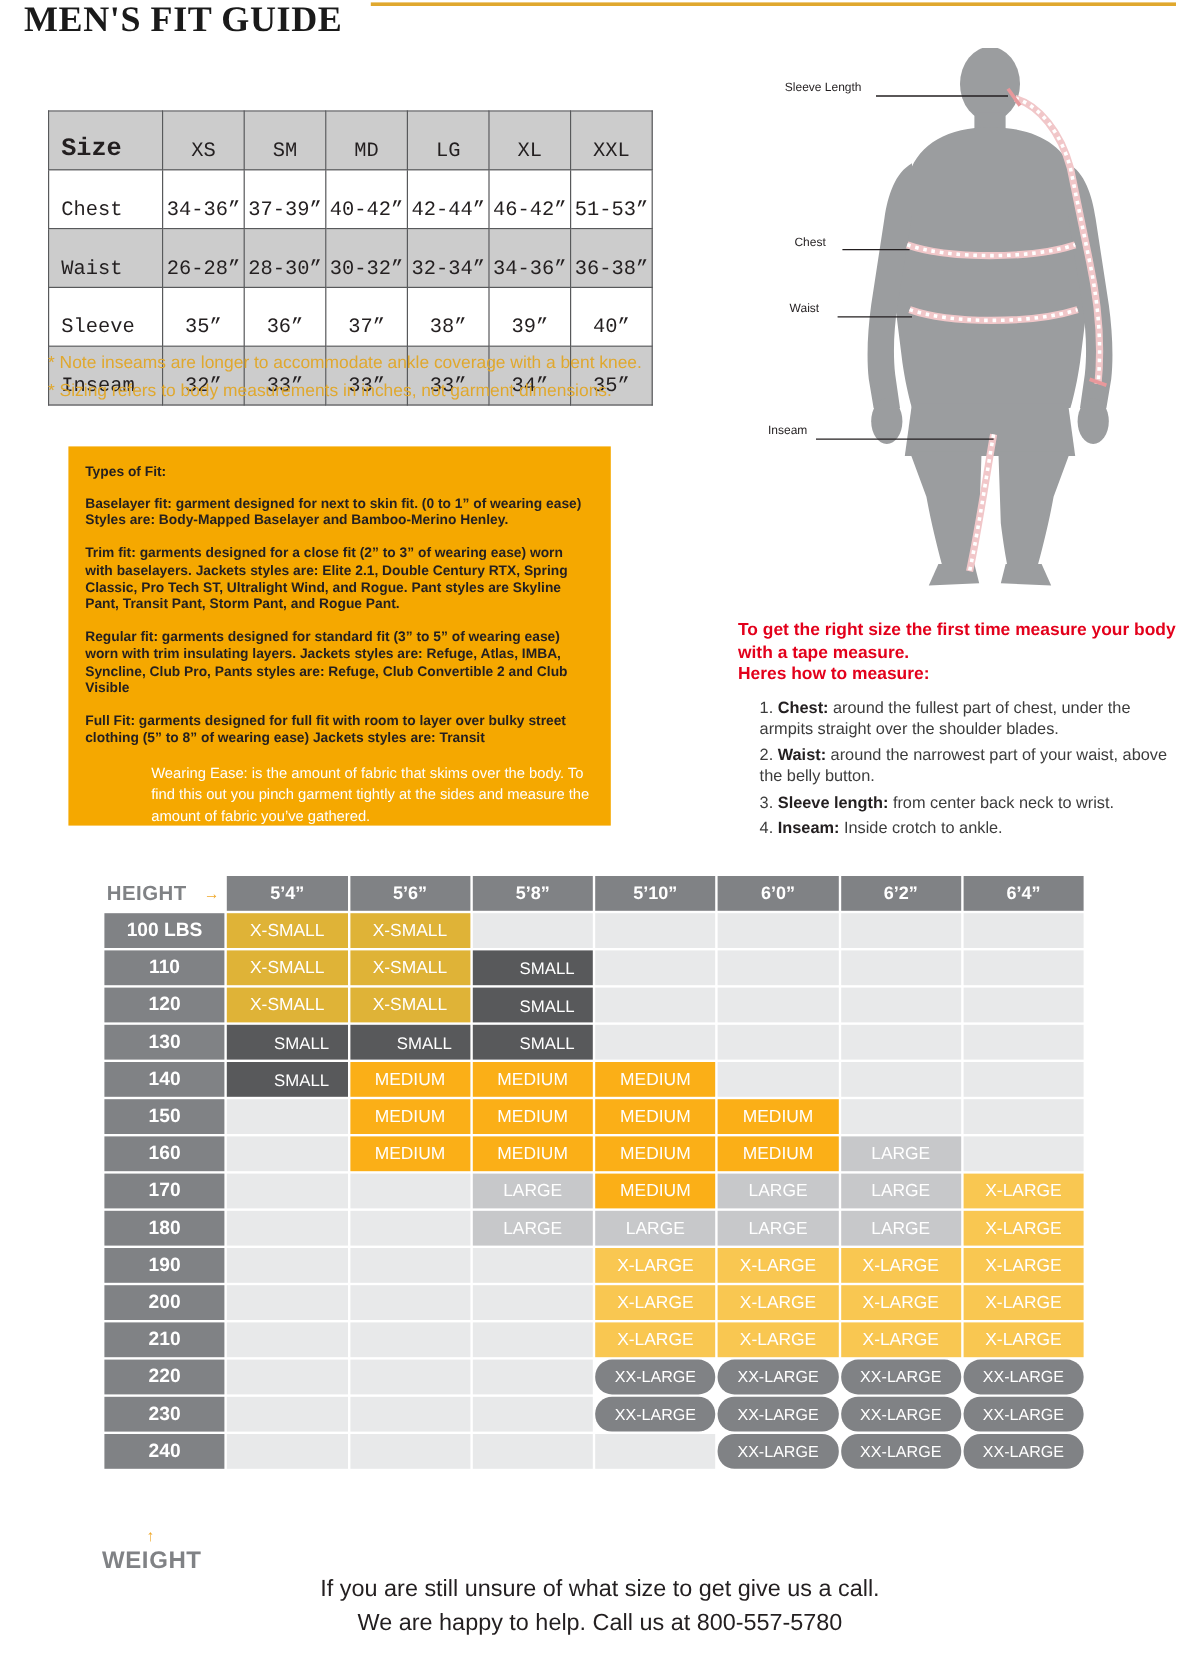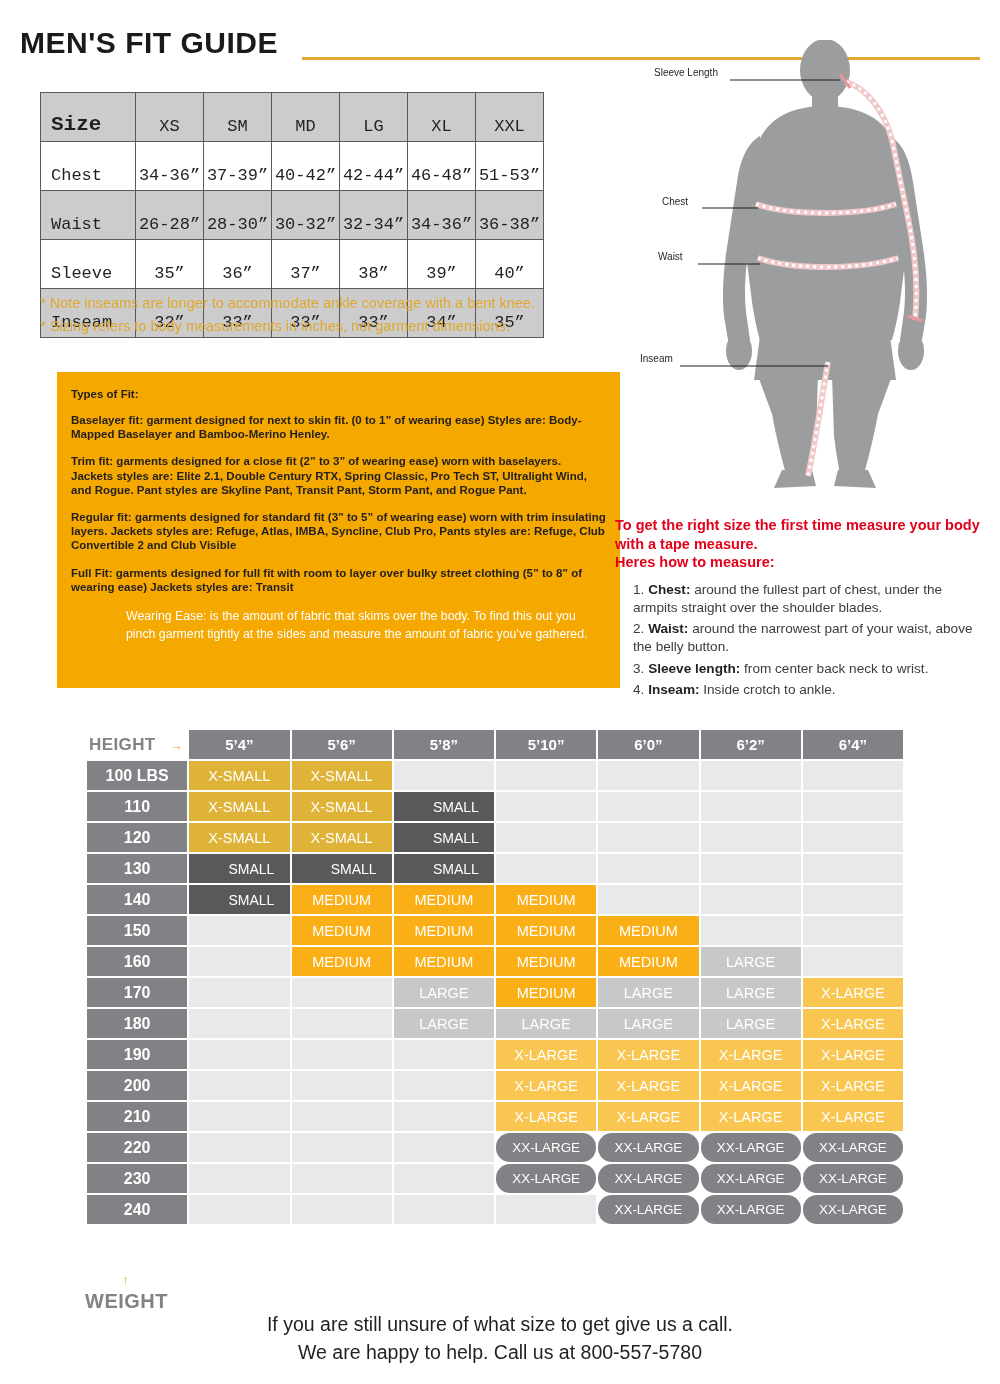--- a/index.html
+++ b/index.html
@@ -3,41 +3,41 @@
 <meta charset="utf-8">
 <style>
   html,body{margin:0;padding:0;}
   body{
     width:1000px;height:1384px;background:#ffffff;
     font-family:"Liberation Sans", sans-serif;
     color:#231f20;position:relative;overflow:hidden;
   }
 
   
-  #title-bar{position:absolute;left:20px;top:16px;width:960px;height:44px;display:flex;align-items:flex-end;}
+  #title-bar{position:absolute;left:20px;top:0;width:960px;height:44px;display:flex;align-items:flex-start;font-family:Liberation Serif, serif;}
   #page-title{font-size:30px;font-weight:700;letter-spacing:.5px;color:#1a1a1a;white-space:nowrap;}
   #title-rule{flex:1;height:3px;background:#e0a82e;margin-left:24px;margin-top:2px;}
 
   
   #size-table{position:absolute;left:40px;top:92px;width:504px;border-collapse:collapse;font-family:Liberation Mono, monospace;}
   #size-table td,#size-table th{
     border:1px solid #58595b;
     font-size:17px;font-weight:400;text-align:center;
     vertical-align:bottom;padding:0 0 5px 0;height:43px;color:#231f20;
   }
   #size-table tr.gray td,#size-table tr.gray th{background:#cccccc;}
   #size-table tr.white td{background:#ffffff;}
   #size-table td.rowlabel,#size-table th.rowlabel{text-align:left;padding-left:10px;width:84px;}
   #size-table th.sizehdr{font-size:21px;font-weight:700;}
   .notes{position:absolute;left:40px;top:292px;width:600px;}
   .note{color:#e0a82e;font-size:14.5px;line-height:23px;}
 
   
   #fit-box{
-    position:absolute;left:57px;top:372px;width:563px;height:316px;
+    position:absolute;left:57px;top:372px;width:452px;height:316px;
     background:#f5a800;box-sizing:border-box;padding:16px 14px 0 14px;
   }
   #fit-box .fb-title{font-size:11.5px;font-weight:700;color:#231f20;margin-bottom:13px;}
   #fit-box .fb-para{font-size:11.5px;font-weight:700;color:#231f20;line-height:14.2px;margin-bottom:13px;}
   #fit-box .fb-ease{font-size:12.3px;font-weight:400;color:#ffffff;line-height:18px;margin:12px 0 0 55px;}
 
   
   #figure-panel{position:absolute;left:640px;top:40px;width:360px;height:470px;}
   #figure-panel svg{display:block;}
   .fig-label{font-family:"Liberation Sans",sans-serif;font-size:10px;fill:#231f20;}
@@ -95,21 +95,21 @@
         <th>LG</th>
         <th>XL</th>
         <th>XXL</th>
       </tr>
       <tr class="white">
         <td class="rowlabel">Chest</td>
         <td>34-36”</td>
         <td>37-39”</td>
         <td>40-42”</td>
         <td>42-44”</td>
-        <td>46-48”</td>
+        <td>46-42”</td>
         <td>51-53”</td>
       </tr>
       <tr class="gray">
         <td class="rowlabel">Waist</td>
         <td>26-28”</td>
         <td>28-30”</td>
         <td>30-32”</td>
         <td>32-34”</td>
         <td>34-36”</td>
         <td>36-38”</td>

